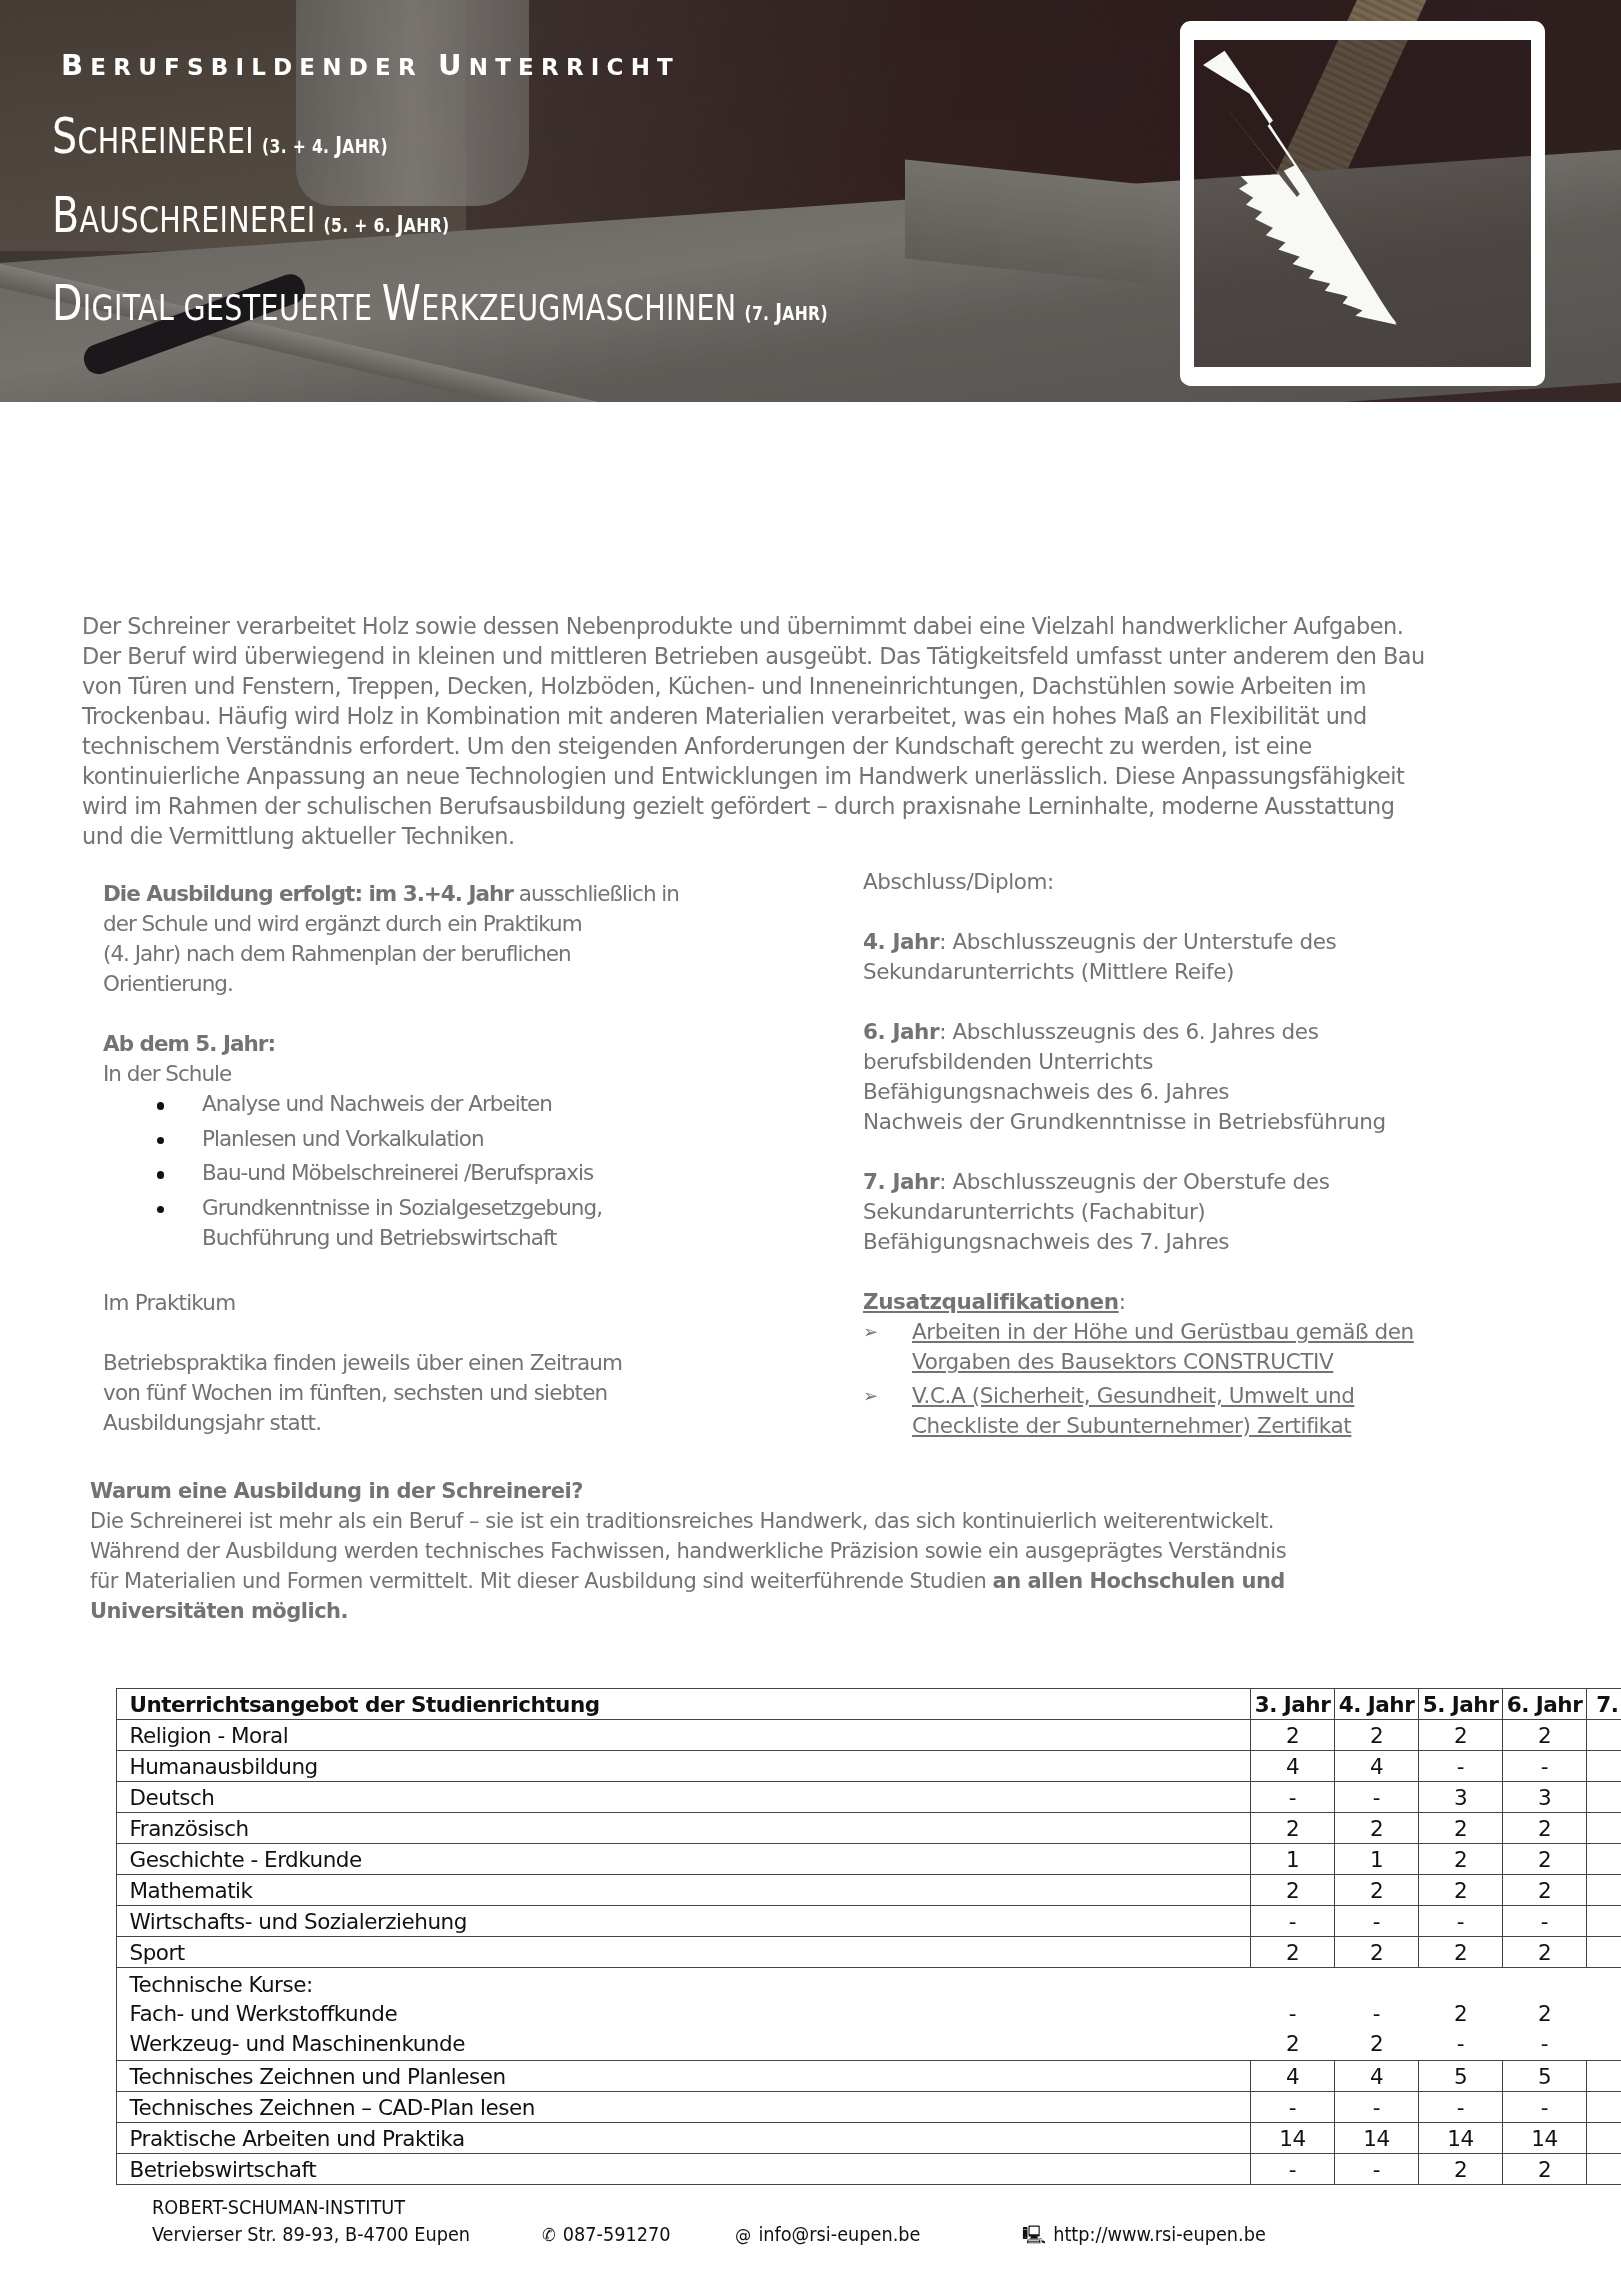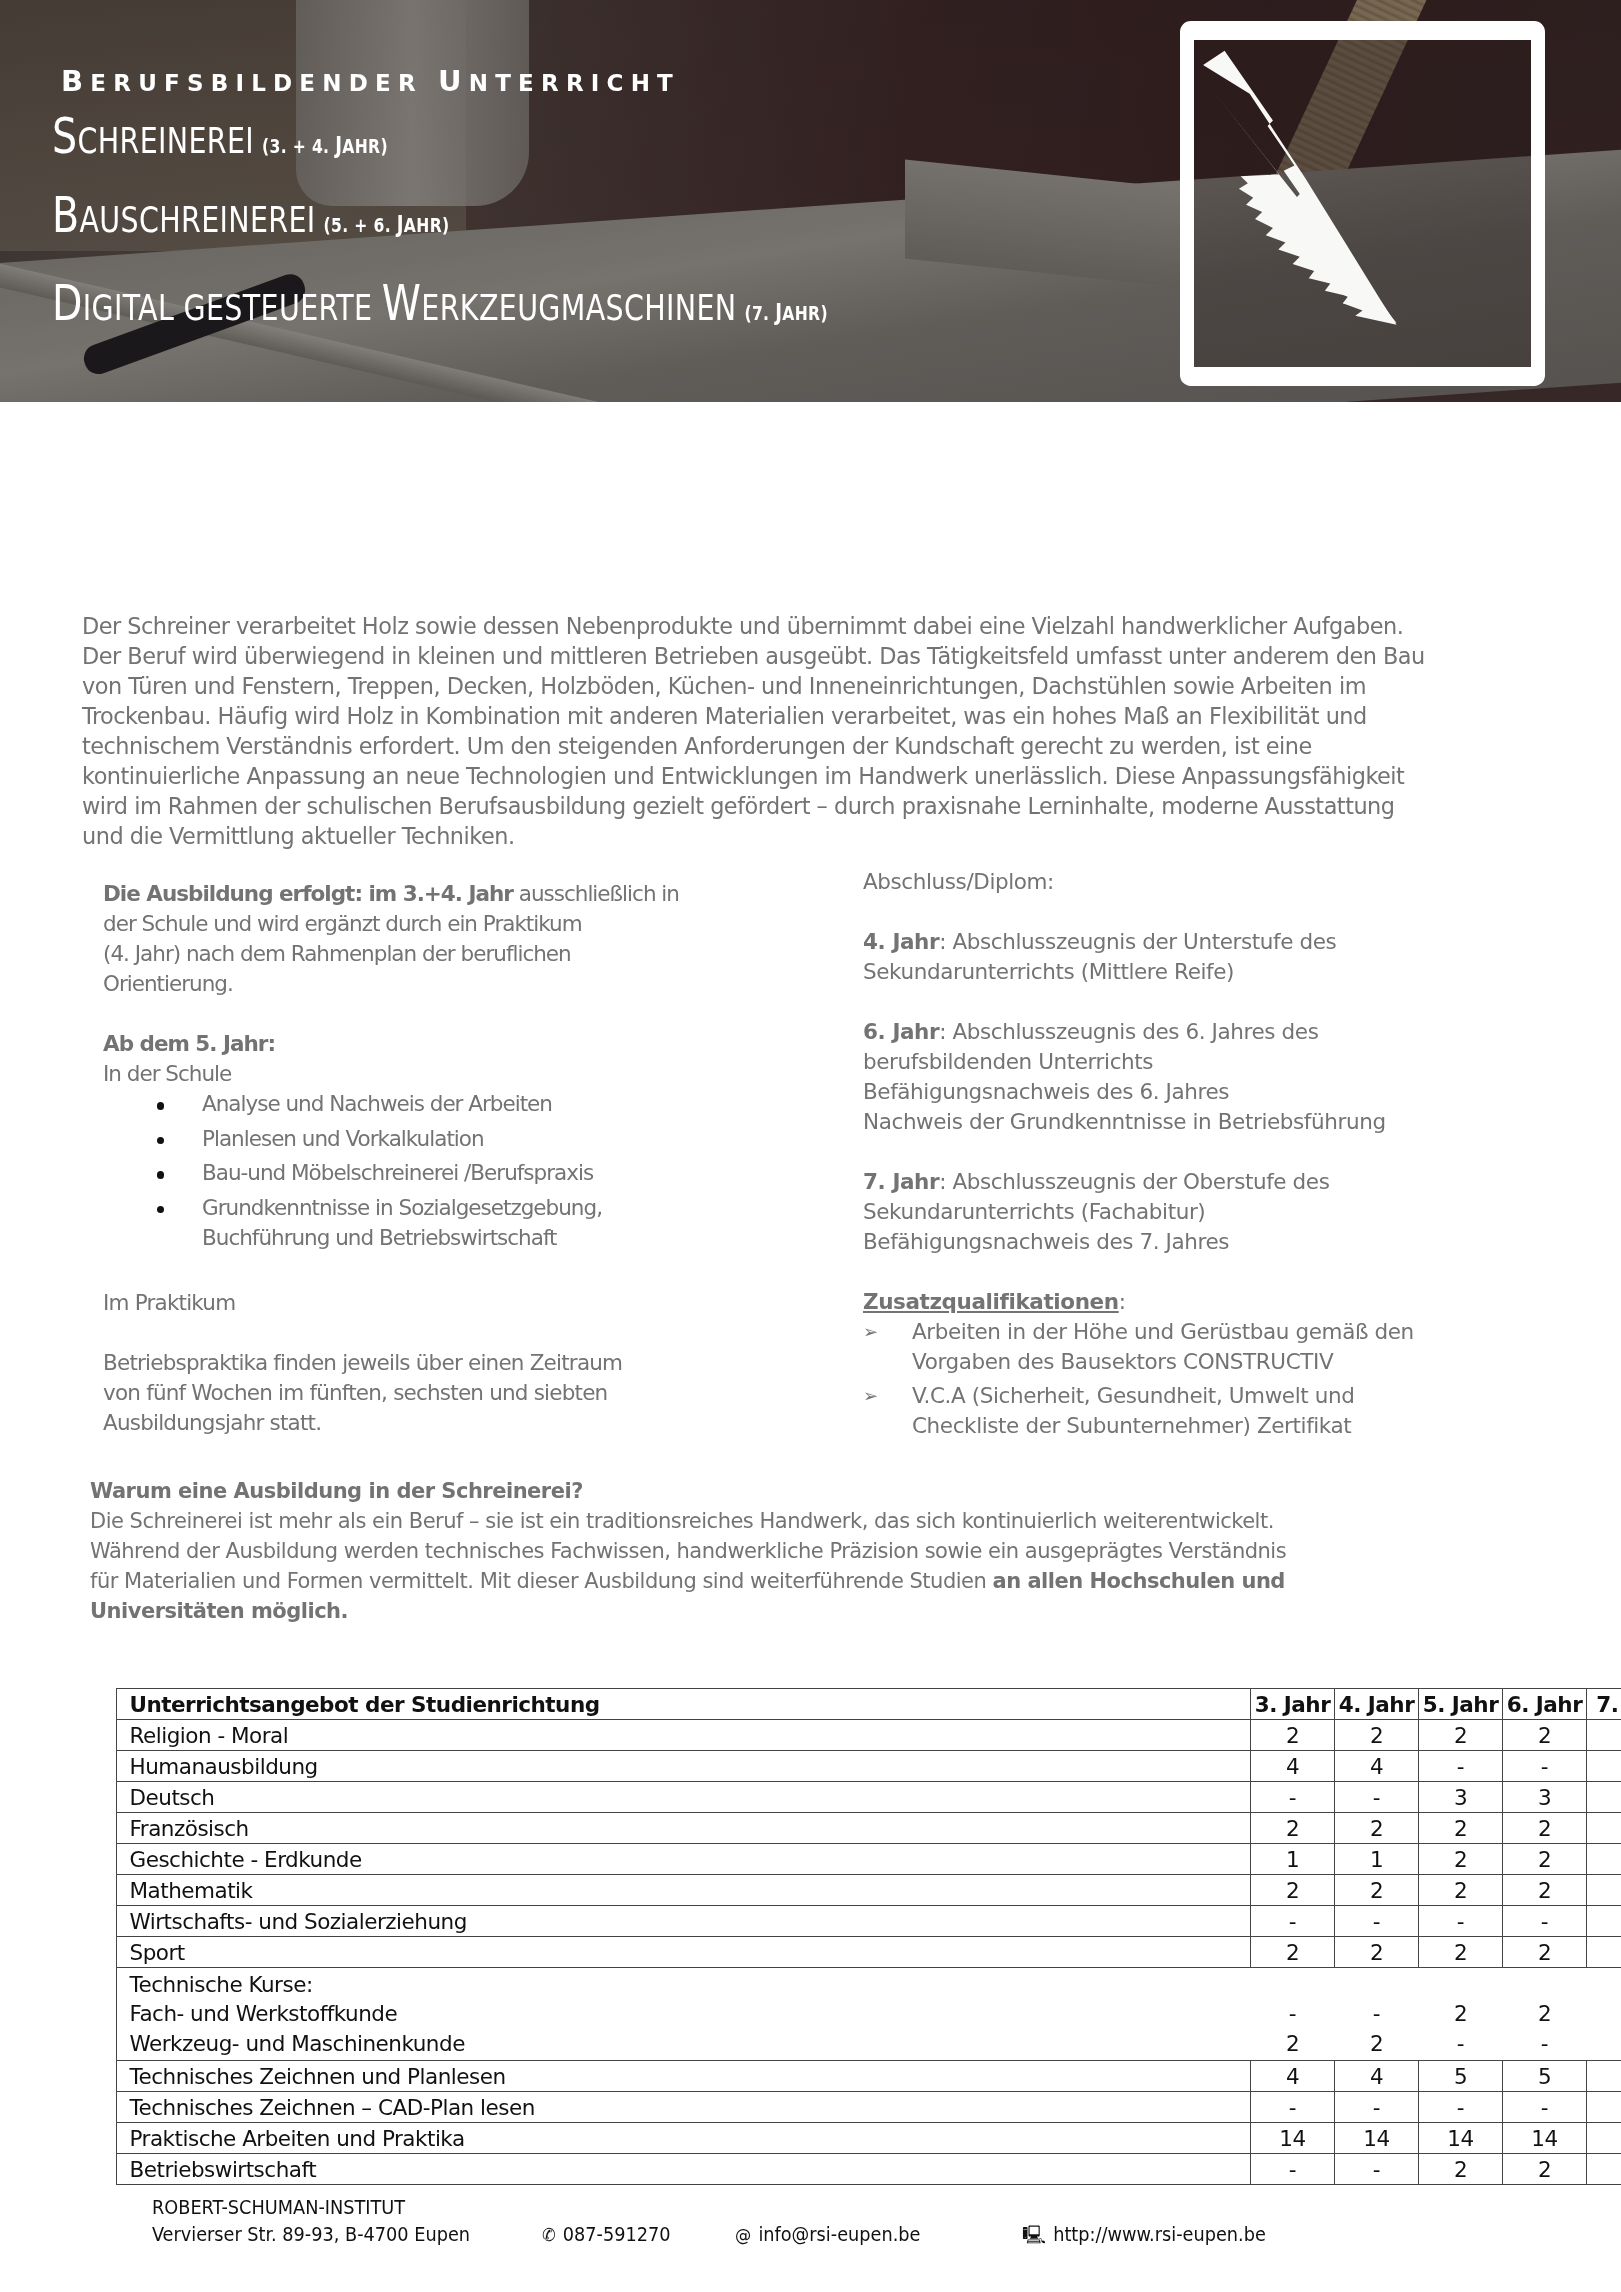--- a/index.html
+++ b/index.html
@@ -48,21 +48,21 @@
     position: absolute; left: 1308px; top: -36px; width: 63px; height: 296px;
     background: repeating-linear-gradient(0deg, #9e8e6e 0px, #b4a381 3.6px, #8a7a5c 7.2px);
     transform: rotate(25deg); opacity: 0.85;
   }
   .banner .bg-dark {
     position: absolute; left: 0; top: 0; width: 1621px; height: 402px;
     background: rgba(20,10,10,0.28);
   }
 
   .banner-sub {
-    position: absolute; left: 61px; top: 64px;
+    position: absolute; left: 61px; top: 48px;
     color: #ffffff; font-weight: bold; font-size: 23px; letter-spacing: 7.2px;
     font-family: "DejaVu Sans", sans-serif;
   }
   .banner-sub .cap { font-size: 29px; }
 
   .banner-title {
     position: absolute; left: 52px; color: #ffffff;
     font-family: "DejaVu Sans Condensed", "DejaVu Sans", sans-serif;
     font-size: 36px; letter-spacing: 0.4px; white-space: nowrap;
     transform: scaleX(0.88); transform-origin: left center;
@@ -101,21 +101,21 @@
     width: 7.2px; height: 7.2px; border-radius: 50%; background: #111;
   }
 
   .left-col2 { left: 103px; top: 1288px; width: 645px; font-size: 21.5px; line-height: 30px; letter-spacing: -0.8px; }
   .left-col2 .gap { height: 30px; }
 
   .right-col { left: 863px; top: 867px; width: 681px; font-size: 21.5px; line-height: 30px; letter-spacing: -0.4px; }
   .right-col .b { font-weight: bold; }
   .right-col .gap { height: 30px; }
   .right-col .u { font-weight: bold; text-decoration: underline; }
-  .right-col ul { list-style: none; }
+  .right-col ul { list-style: none; text-decoration: underline; }
   .right-col li { position: relative; padding-left: 49px; margin-bottom: 3.6px; }
   .right-col li::before {
     content: "\27A2"; position: absolute; left: 0; top: 0; font-size: 18px;
   }
 
   .why { left: 90px; top: 1476px; width: 1451px; font-size: 21px; line-height: 30px; letter-spacing: -0.5px; }
   .why .b { font-weight: bold; }
   .why p { white-space: nowrap; }
 
   

